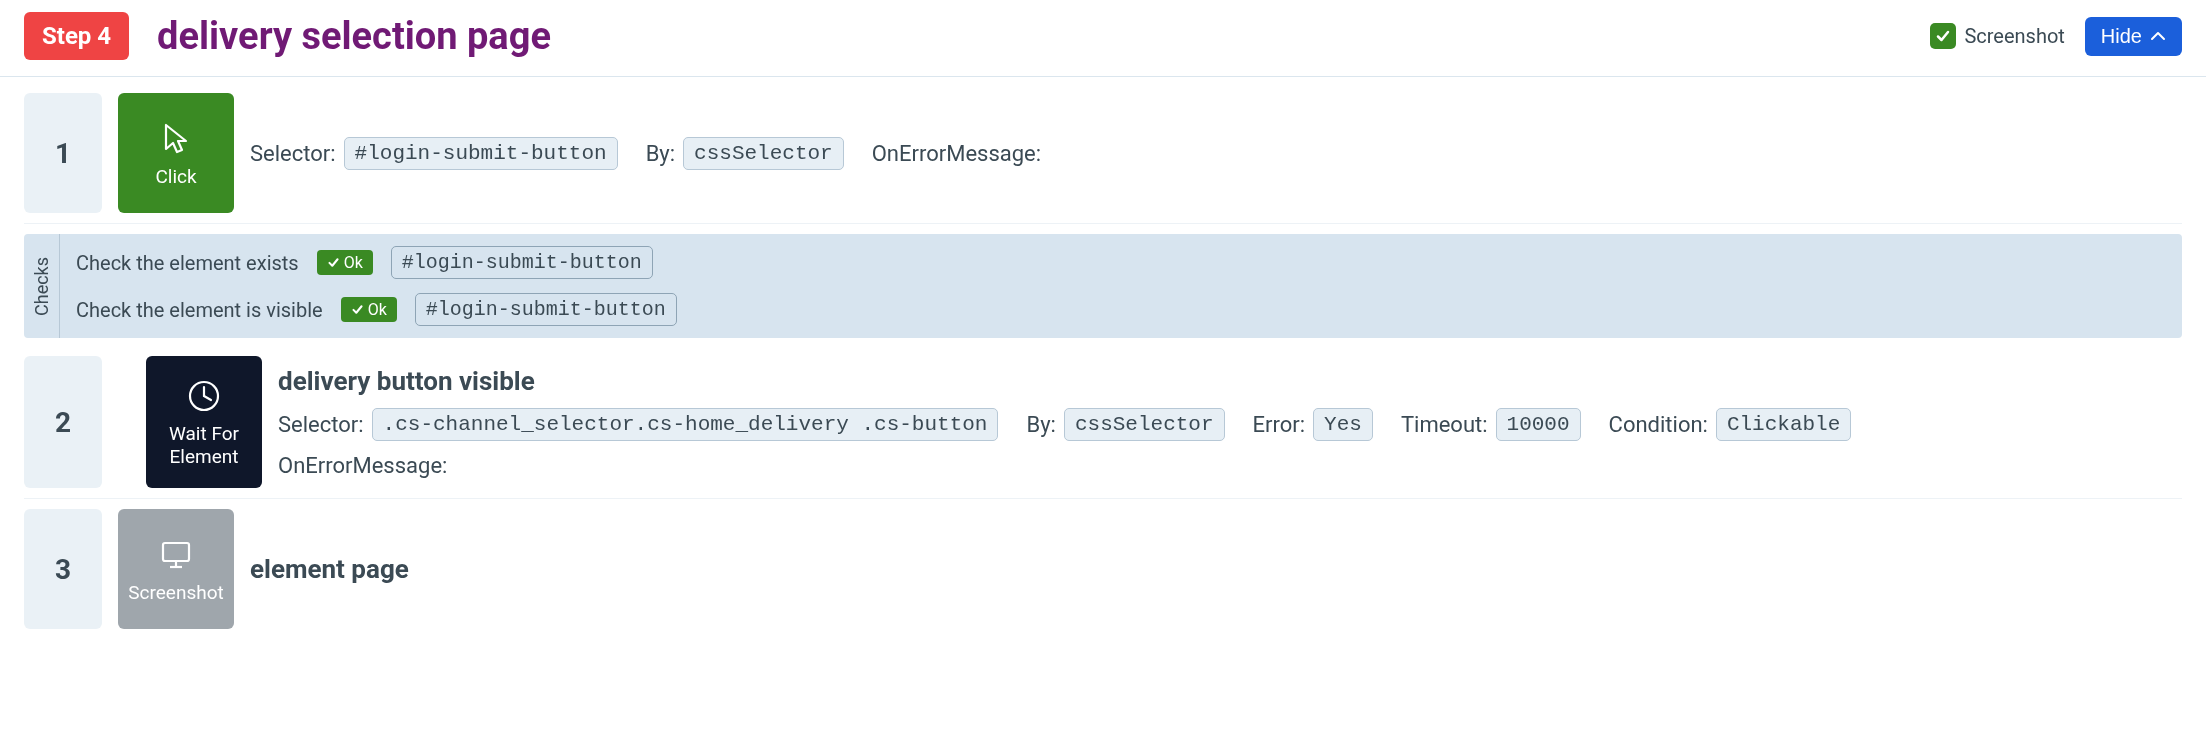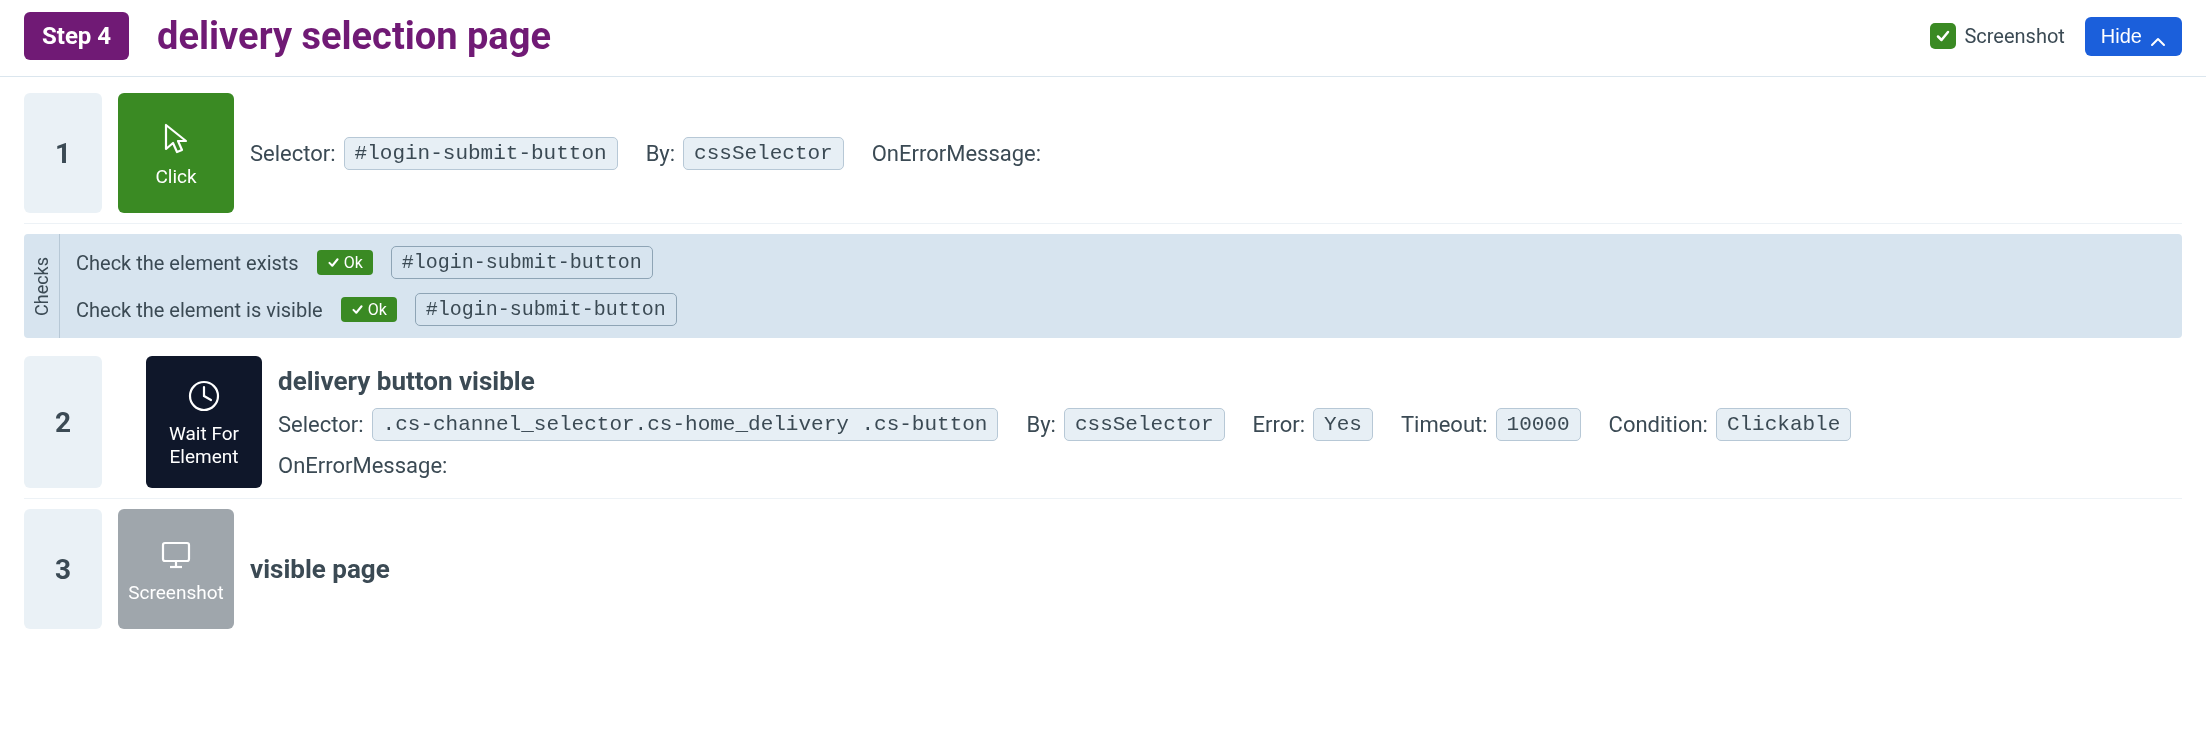--- a/index.html
+++ b/index.html
@@ -16,21 +16,21 @@
   justify-content: space-between;
   padding: 0 24px 16px 24px;
   border-bottom: 1px solid #dbe6ee;
 }
 .header-left {
   display: flex;
   align-items: center;
   gap: 28px;
 }
 .step-badge {
-  background: #701a75;
+  background: #ef4444;
   color: #fff;
   font-size: 24px;
   font-weight: 700;
   padding: 10px 18px;
   border-radius: 6px;
 }
 .step-title {
   font-size: 38px;
   font-weight: 700;
   color: #701a75;
@@ -60,21 +60,21 @@
   color: #3b4a54;
 }
 .hide-button {
   background: #1b5fdb;
   color: #fff;
   font-size: 20px;
   font-weight: 500;
   padding: 8px 16px;
   border-radius: 6px;
   display: flex;
-  align-items: flex-end;
+  align-items: center;
   gap: 8px;
   cursor: pointer;
   border: none;
 }
 .hide-button svg { width: 16px; height: 12px; }
 
 .content {
   padding: 16px 24px 0 24px;
 }
 
@@ -345,17 +345,17 @@
     <div class="num-box">3</div>
     <div class="action-tile tile-gray">
       <svg viewBox="0 0 40 40" fill="none" stroke="#fff" stroke-width="2.2" stroke-linejoin="round">
         <rect x="7" y="8" width="26" height="18" rx="2"></rect>
         <line x1="14" y1="32" x2="26" y2="32"></line>
         <line x1="20" y1="26" x2="20" y2="32"></line>
       </svg>
       <span>Screenshot</span>
     </div>
     <div class="action-details">
-      <div class="action-name">visible page</div>
+      <div class="action-name">element page</div>
     </div>
   </div>
 
 </div>
 
 </body></html>

